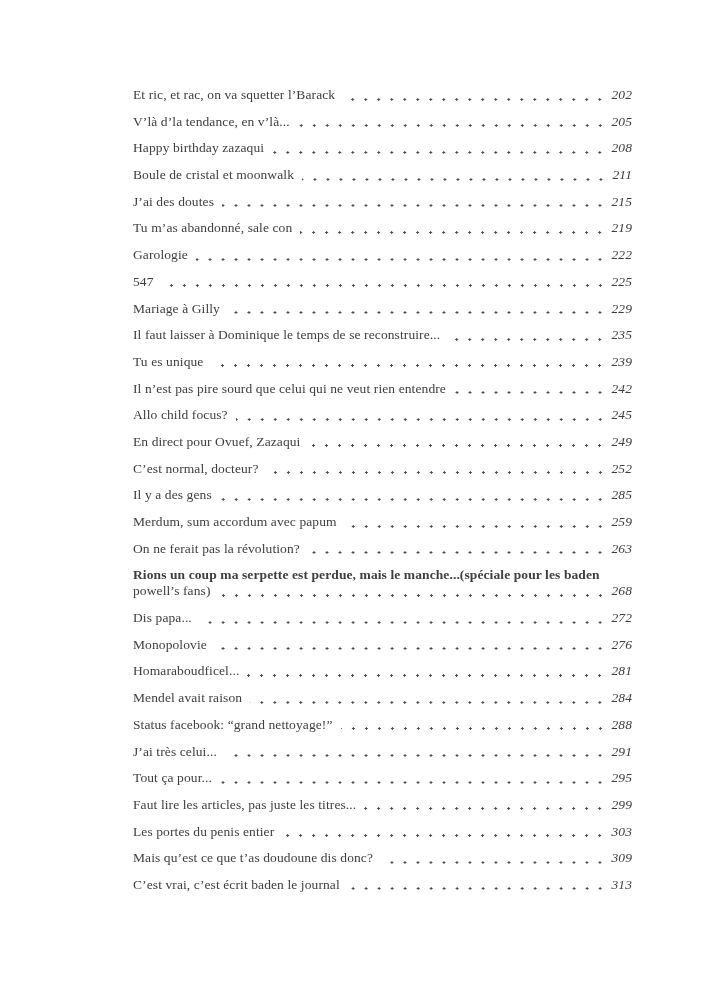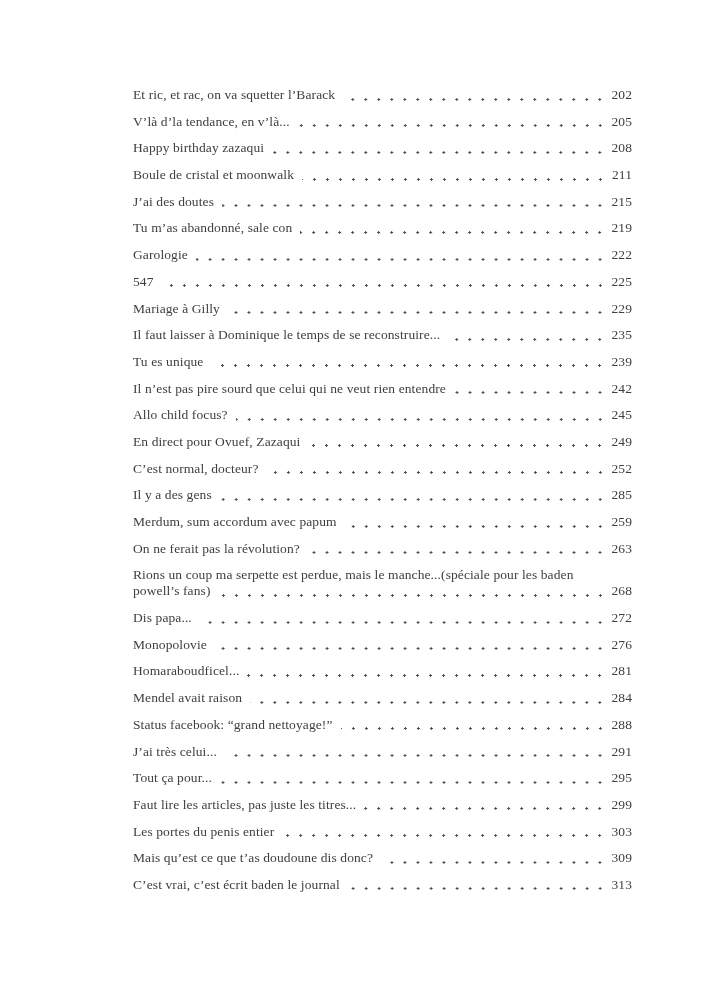--- a/index.html
+++ b/index.html
@@ -20,34 +20,34 @@
   }
   .row {
     display: flex;
     align-items: flex-end;
     font-size: 13.5px;
     line-height: 16px;
     margin-bottom: 10.7px;
     letter-spacing: 0.1px;
   }
   .t { flex: 0 1 auto; min-width: 0; }
-  .p { flex: none; }
+  .p { flex: none; font-style: italic; }
   .leader {
     flex: 1 1 10px;
     min-width: 10px;
     height: 3px;
     margin: 0 5px 2.5px 8px;
     background-image: radial-gradient(circle, #4e4e4e 1.05px, rgba(78,78,78,0) 1.3px);
     background-size: 13px 3px;
     background-position: 100% 50%;
     background-repeat: repeat-x;
   }
   .row2 { margin-bottom: 10.7px; font-size: 13.5px; line-height: 16px; letter-spacing: 0.1px; }
   .row2 .row { margin-bottom: 0; }
-  .row2 .t-line1 { display: block; }
+  .row2 .t-line1 { display: block; font-weight: bold; }
 </style>
 </head>
 <body>
 
 <div class="page">
 
   <div class="row">
     <span class="t">Et ric, et rac, on va squetter l’Barack</span>
     <span class="leader"></span>
     <span class="p">202</span>

